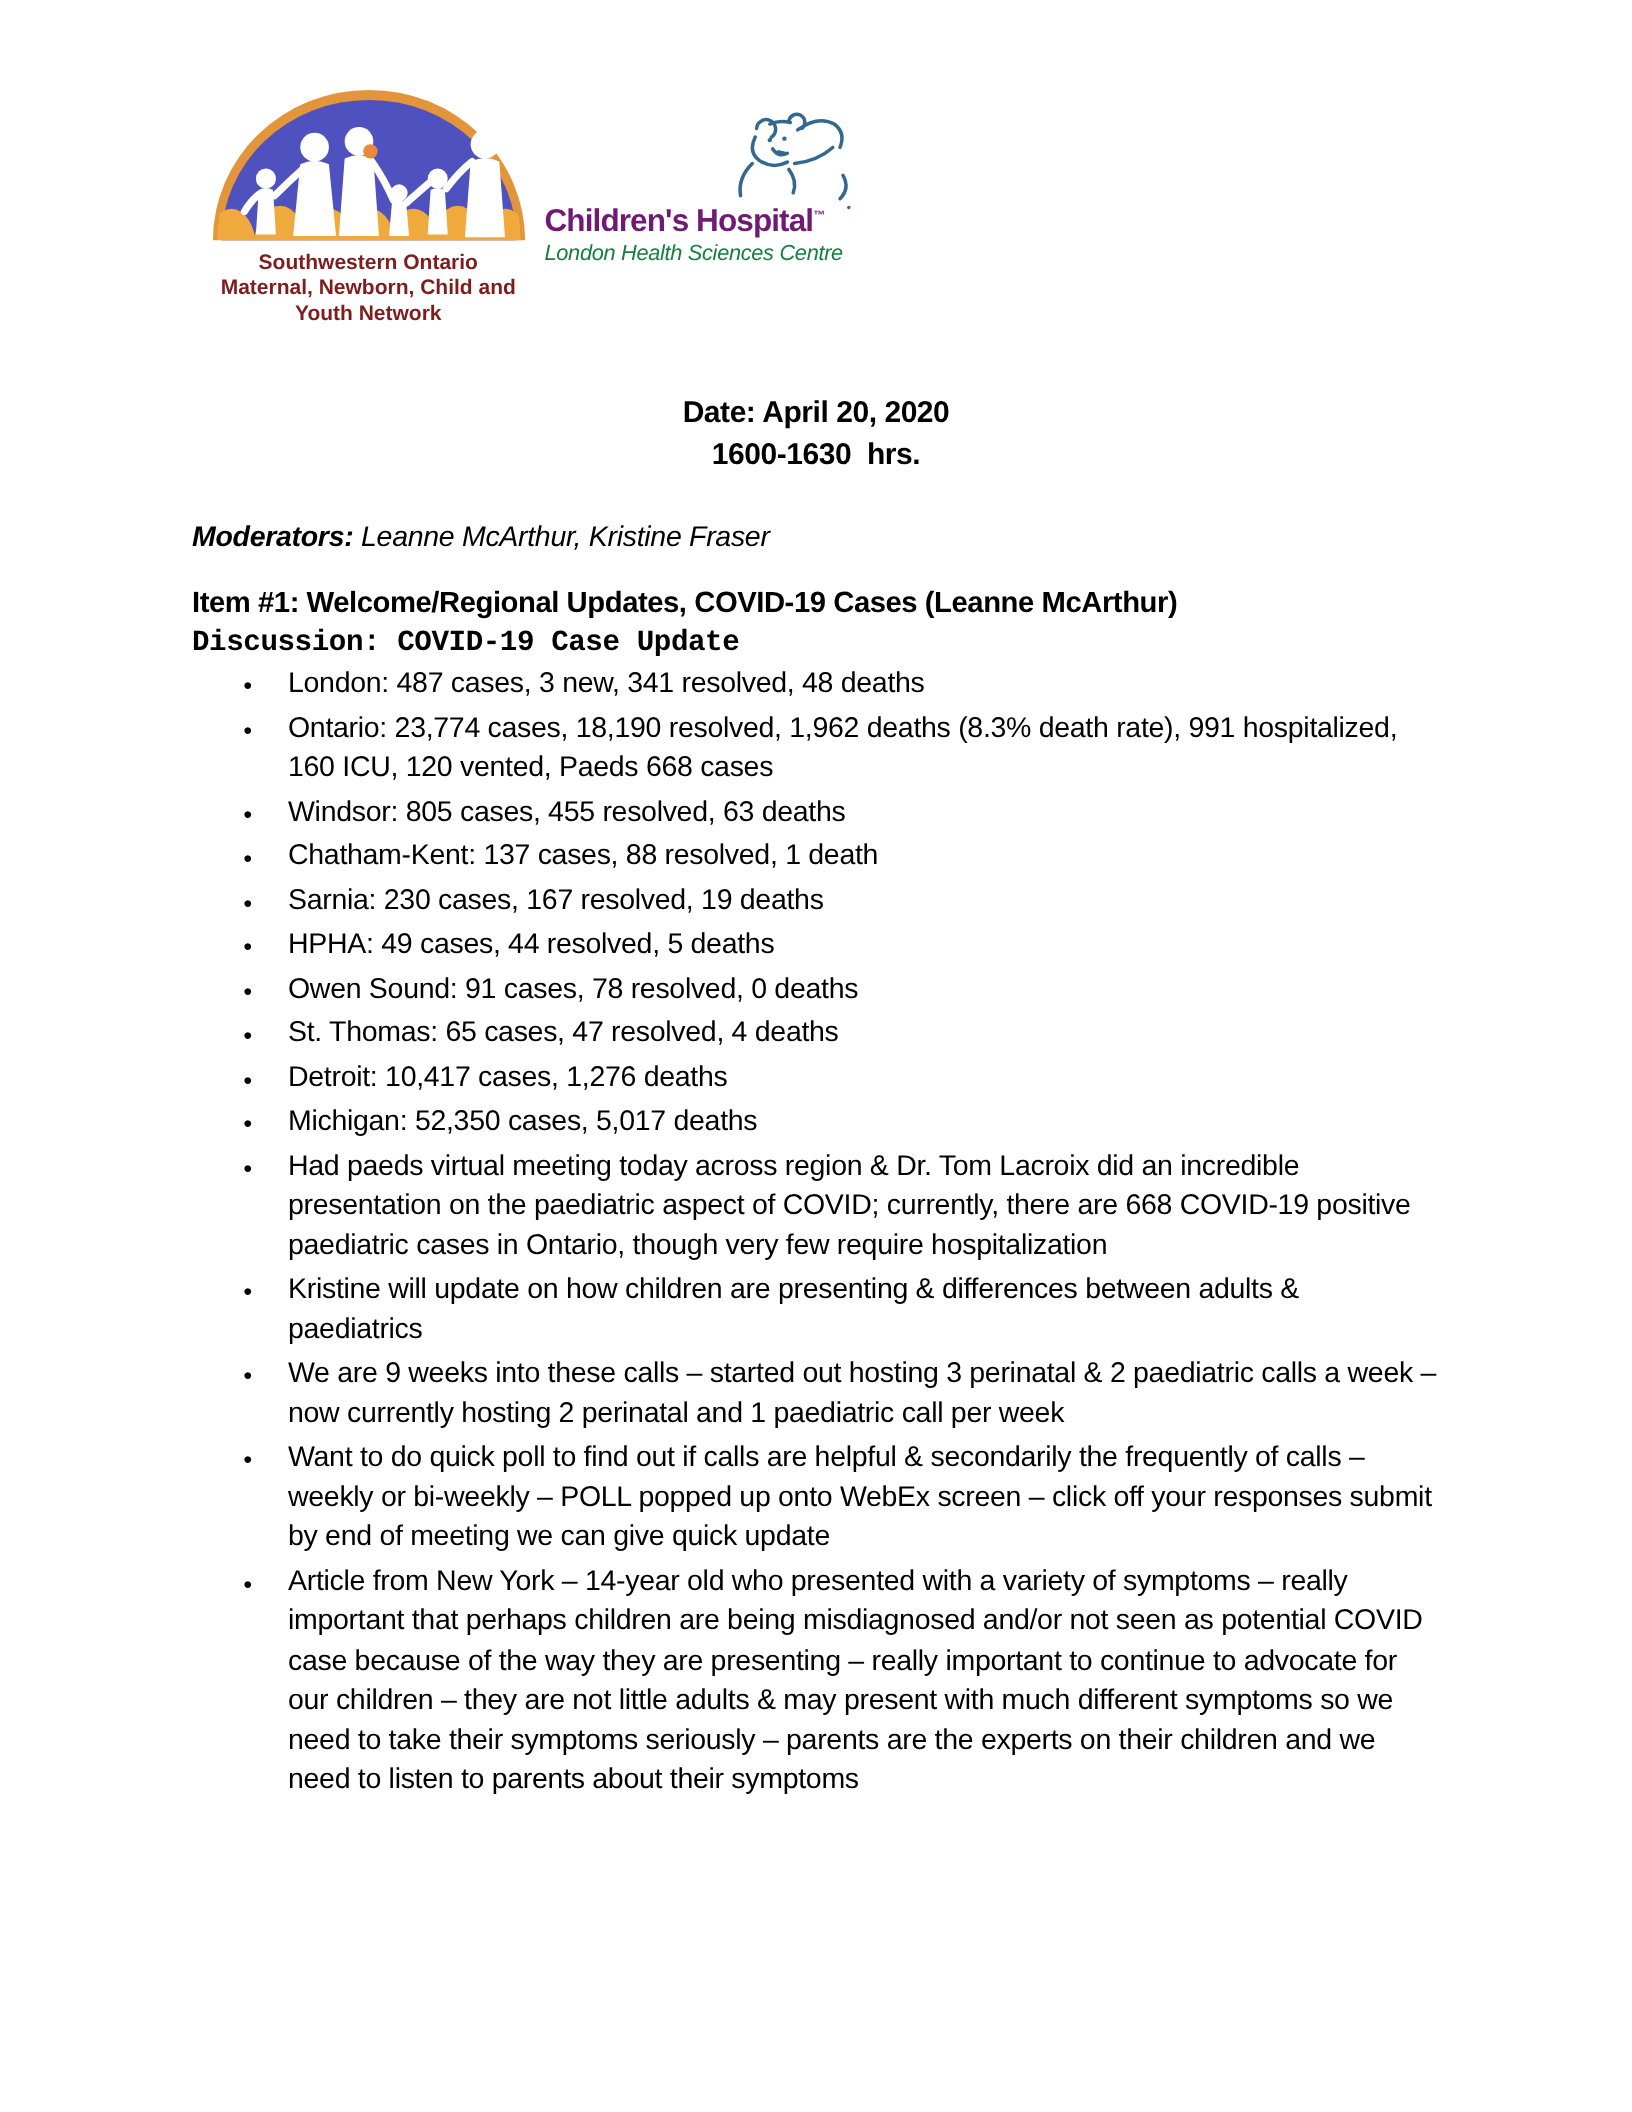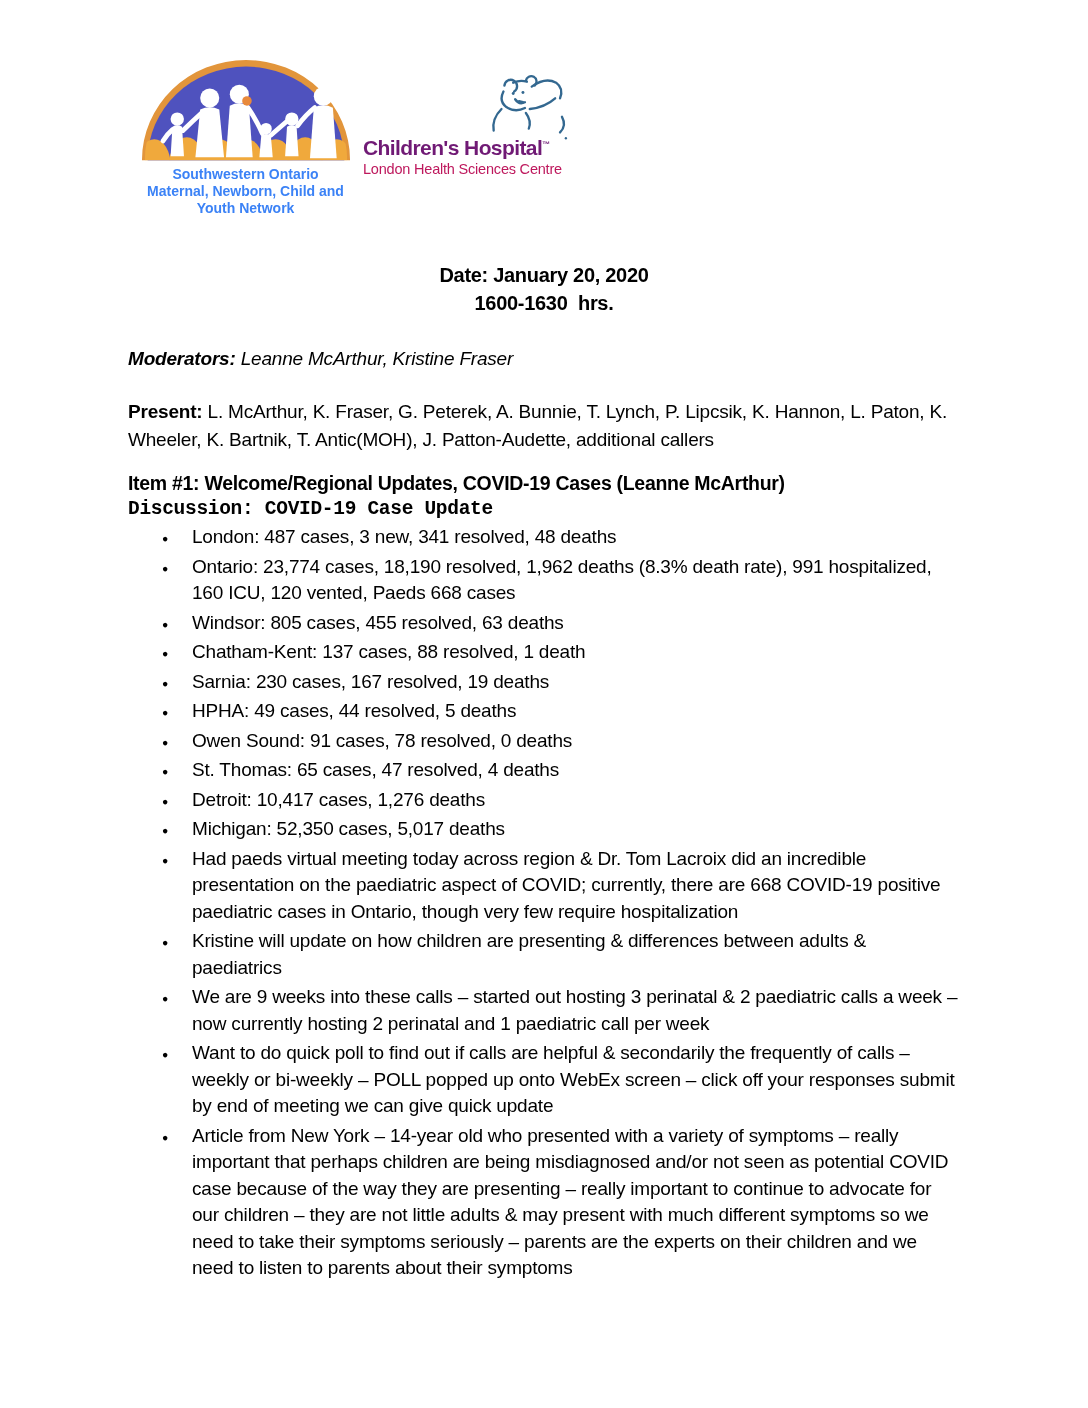--- a/index.html
+++ b/index.html
@@ -10,30 +10,30 @@
     font-family:"Liberation Sans", sans-serif;
     color:#000; font-size:19px; letter-spacing:-0.2px;
     overflow:hidden; position:relative;
   }
   .bold { font-weight:700; }
 
   
   .header { display:flex; align-items:flex-start; }
   .mncyn { width:235px; text-align:center; flex:0 0 auto; }
   .mncyn svg { display:block; margin:0 auto; }
-  .mncyn-cap { margin-top:3px; font-size:14px; line-height:17px; color:#3b82f6; letter-spacing:0; font-weight:700; }
+  .mncyn-cap { margin-top:3px; font-size:14px; line-height:17px; color:#7f1d1d; letter-spacing:0; font-weight:700; }
   .mncyn-cap .cap1 { font-weight:700; }
 
   .doc-title { flex:1 1 auto; text-align:center; font-weight:700; font-size:20px; line-height:25px; padding-top:6px; letter-spacing:-0.3px; }
 
   .chlhsc { width:212px; flex:0 0 auto; position:relative; padding-top:78px; }
   .bear { position:absolute; top:12px; right:0px; }
   .ch-name { font-size:21px; font-weight:700; color:#701a75; letter-spacing:-0.6px; white-space:nowrap; }
   .ch-name sup { font-size:8px; }
-  .ch-sub { font-size:14.5px; color:#be185d; letter-spacing:-0.2px; margin-top:1px; white-space:nowrap; }
+  .ch-sub { font-size:14.5px; color:#15803d; letter-spacing:-0.2px; margin-top:1px; white-space:nowrap;font-style:italic; }
 
   
   .dateblock { text-align:center; margin-top:44px; font-size:20px; line-height:28px; font-weight:700; letter-spacing:-0.3px; }
   .timeline { white-space:pre-wrap; }
   .mods { margin-top:28px; line-height:28px;font-style:italic; }
   .present { margin-top:25px; line-height:28px; }
 
   .item-heading { margin-top:16px; font-weight:700; font-size:19.5px; line-height:26px; letter-spacing:-0.3px; }
   .discussion-heading { font-weight:700; font-size:19.5px; line-height:26px; letter-spacing:-0.3px;font-family:Liberation Mono, monospace; }
 
@@ -123,27 +123,26 @@
           <circle cx="57" cy="23" r="1.5"></circle>
           <circle cx="101" cy="70" r="1.2"></circle>
         </g>
       </svg>
       <div class="ch-name"><span>Children's Hospital</span><sup>™</sup></div>
       <div class="ch-sub">London Health Sciences Centre</div>
     </div>
   </header>
 
   <div class="dateblock">
-    <div><span>Date:</span> <span>January 20, 2020</span></div>
+    <div><span>Date:</span> <span>April 20, 2020</span></div>
     <div class="timeline">1600-1630  hrs.</div>
   </div>
 
   <p class="mods"><span class="bold">Moderators:</span> <span>Leanne McArthur, Kristine Fraser</span></p>
 
-  <p class="present"><span class="bold">Present:</span> <span>L. McArthur, K. Fraser, G. Peterek, A. Bunnie, T. Lynch, P. Lipcsik, K. Hannon, L. Paton, K. Wheeler, K. Bartnik, T. Antic(MOH), J. Patton-Audette, additional callers</span></p>
 
   <div class="item-heading">Item #1: Welcome/Regional Updates, COVID-19 Cases (Leanne McArthur)</div>
   <div class="discussion-heading">Discussion: COVID-19 Case Update</div>
 
   <ul class="bullets">
     <li>London: 487 cases, 3 new, 341 resolved, 48 deaths</li>
     <li>Ontario: 23,774 cases, 18,190 resolved, 1,962 deaths (8.3% death rate), 991 hospitalized, 160 ICU, 120 vented, Paeds 668 cases</li>
     <li>Windsor: 805 cases, 455 resolved, 63 deaths</li>
     <li>Chatham-Kent: 137 cases, 88 resolved, 1 death</li>
     <li>Sarnia: 230 cases, 167 resolved, 19 deaths</li>

